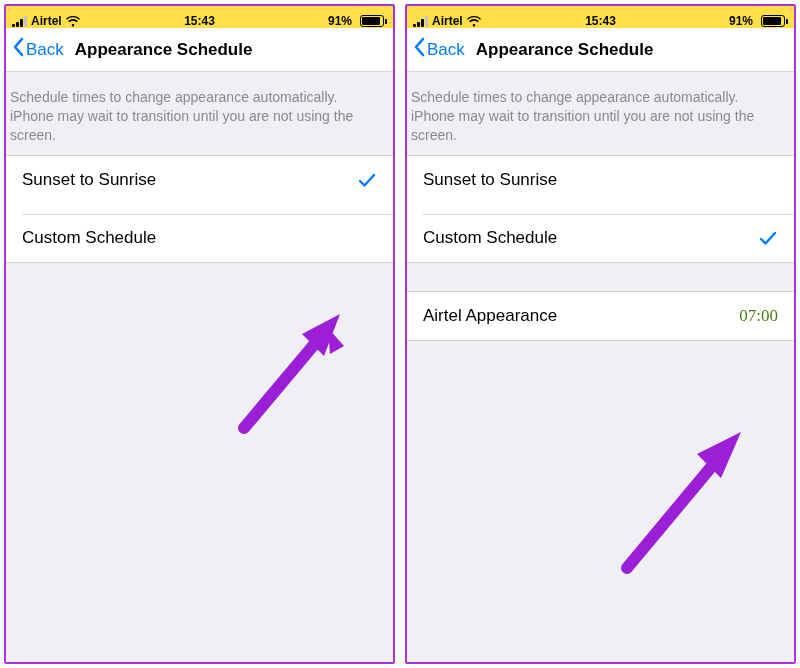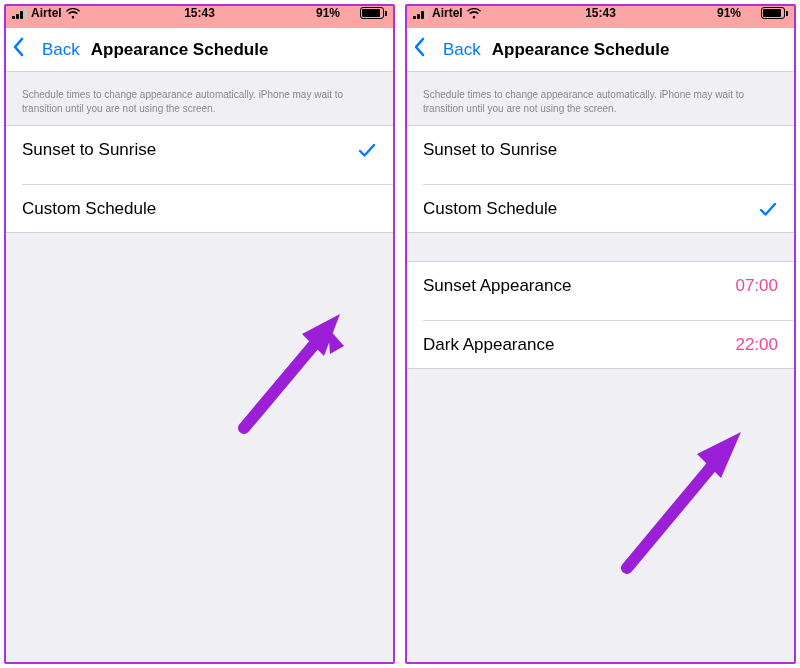--- a/index.html
+++ b/index.html
@@ -18,31 +18,31 @@
     border-radius: 2px;
     background: #efeff4;
     display: flex;
     flex-direction: column;
     overflow: hidden;
     position: relative;
   }
   
   .status-bar {
     height: 22px;
-    background: #fca5a5;
-    display: flex;
-    align-items: flex-start;
+    background: #fde047;
+    display: flex;
+    align-items: flex-end;
     justify-content: space-between;
     padding: 0 6px;
     font-size: 12px;
     font-weight: 600;
     color: #000;
   }
   .status-left { display: flex; align-items: center; gap: 4px; }
-  .status-right { display: flex; align-items: center; gap: 20px; }
+  .status-right { display: flex; align-items: center; gap: 8px; }
   .signal-bars {
     display: flex;
     align-items: flex-end;
     gap: 1px;
     height: 11px;
   }
   .signal-bars span {
     width: 3px;
     background: #000;
     border-radius: 1px;
@@ -84,32 +84,32 @@
     display: flex;
     align-items: center;
     position: relative;
     padding: 0 6px;
   }
   .back-btn {
     display: flex;
     align-items: center;
     color: #007aff;
     font-size: 17px;
-    gap: 18px;
+    gap: 2px;
   }
   .nav-title {
     font-size: 17px;
     font-weight: 600;
     color: #000;
     margin-left: 11px;
   }
   
   .section-desc {
-    padding: 16px 16px 10px 16px;
-    font-size: 10px;
+    padding: 16px 16px 10px 4px;
+    font-size: 14px;
     color: #8a8a8e;
     line-height: 1.35;
     background: #efeff4;
   }
   
   .table-group {
     background: #fff;
     border-top: 1px solid #d1d1d6;
     border-bottom: 1px solid #d1d1d6;
   }
@@ -129,22 +129,23 @@
   .cell + .cell {
     border-top: 1px solid #d8d8dc;
     margin-left: 16px;
     padding-left: 0;
     margin-top: 10px;
   }
   .cell + .cell > :first-child {
     
   }
   .cell-value {
-    color: #ec4899;
+    color: #4d7c0f;
     font-size: 17px;
+    font-family: Liberation Serif, serif;
   }
   .checkmark {
     color: #007aff;
     width: 20px;
     height: 20px;
   }
   .arrow-annot {
     position: absolute;
     pointer-events: none;
   }
@@ -278,26 +279,22 @@
       <span class="checkmark">
         <svg width="20" height="20" viewBox="0 0 20 20">
             <path d="M3 11l4.5 4.5L17 5" stroke="#007aff" stroke-width="2.4" fill="none" stroke-linecap="round" stroke-linejoin="round"></path>
           </svg>
       </span>
     </div>
   </div>
 
   <div class="table-group">
     <div class="cell">
-      <span>Sunset Appearance</span>
+      <span>Airtel Appearance</span>
       <span class="cell-value">07:00</span>
-    </div>
-    <div class="cell">
-      <span>Dark Appearance</span>
-      <span class="cell-value">22:00</span>
     </div>
   </div>
 
   <div class="arrow-annot" style="left:210px; top:420px;">
     <svg width="140" height="150" viewBox="0 0 140 150">
       <path d="M10 142 L110 22" stroke="#9b1fd6" stroke-width="12" stroke-linecap="round"></path>
       <polygon points="124,6 80,28 104,52" fill="#9b1fd6"></polygon>
     </svg>
   </div>
 

